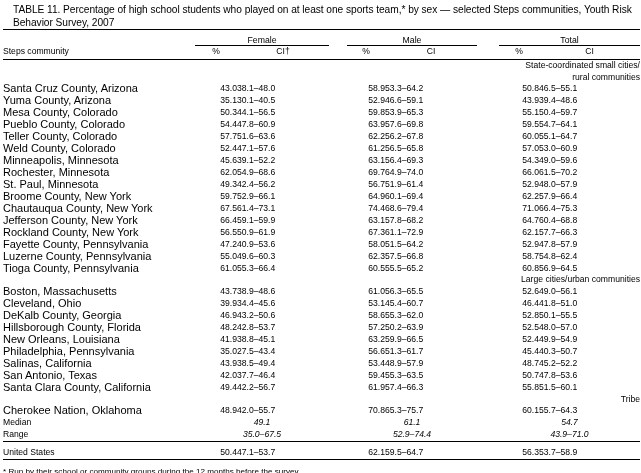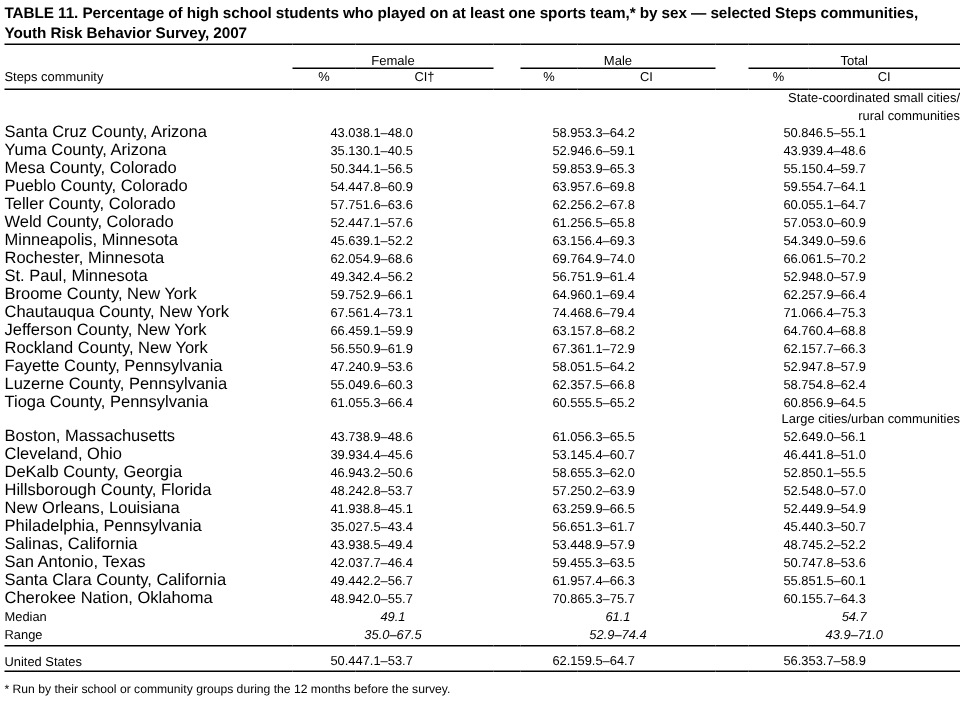--- a/index.html
+++ b/index.html
@@ -16,24 +16,25 @@
   }
   .page {
     position: relative;
     width: 641px;
     height: 473px;
     padding: 0;
     box-sizing: border-box;
   }
   .title {
     font-size: 10.2px;
-    font-weight: bold;
+    font-weight: normal;
     line-height: 13.2px;
     padding: 3px 4px 0 3px;
     letter-spacing: -0.05px;
+    margin-left: 10px;
   }
   table.tbl {
     border-collapse: collapse;
     width: 637px;
     margin: 0 0 0 3px;
     table-layout: fixed;
     font-size: 8.6px;
   }
   table.tbl td, table.tbl th {
     padding: 0;
@@ -470,20 +471,25 @@
           <td class="num">49.4</td>
           <td class="ci">42.2–56.7</td>
           <td></td>
           <td class="num">61.9</td>
           <td class="ci">57.4–66.3</td>
           <td></td>
           <td class="num bold">55.8</td>
           <td class="ci bold">51.5–60.1</td>
         </tr>
         <tr>
+          <td class="sect" colspan="9">
+            <div>Tribe</div>
+          </td>
+        </tr>
+        <tr>
           <td class="rowname">Cherokee Nation, Oklahoma</td>
           <td class="num">48.9</td>
           <td class="ci">42.0–55.7</td>
           <td></td>
           <td class="num">70.8</td>
           <td class="ci">65.3–75.7</td>
           <td></td>
           <td class="num bold">60.1</td>
           <td class="ci bold">55.7–64.3</td>
         </tr>

